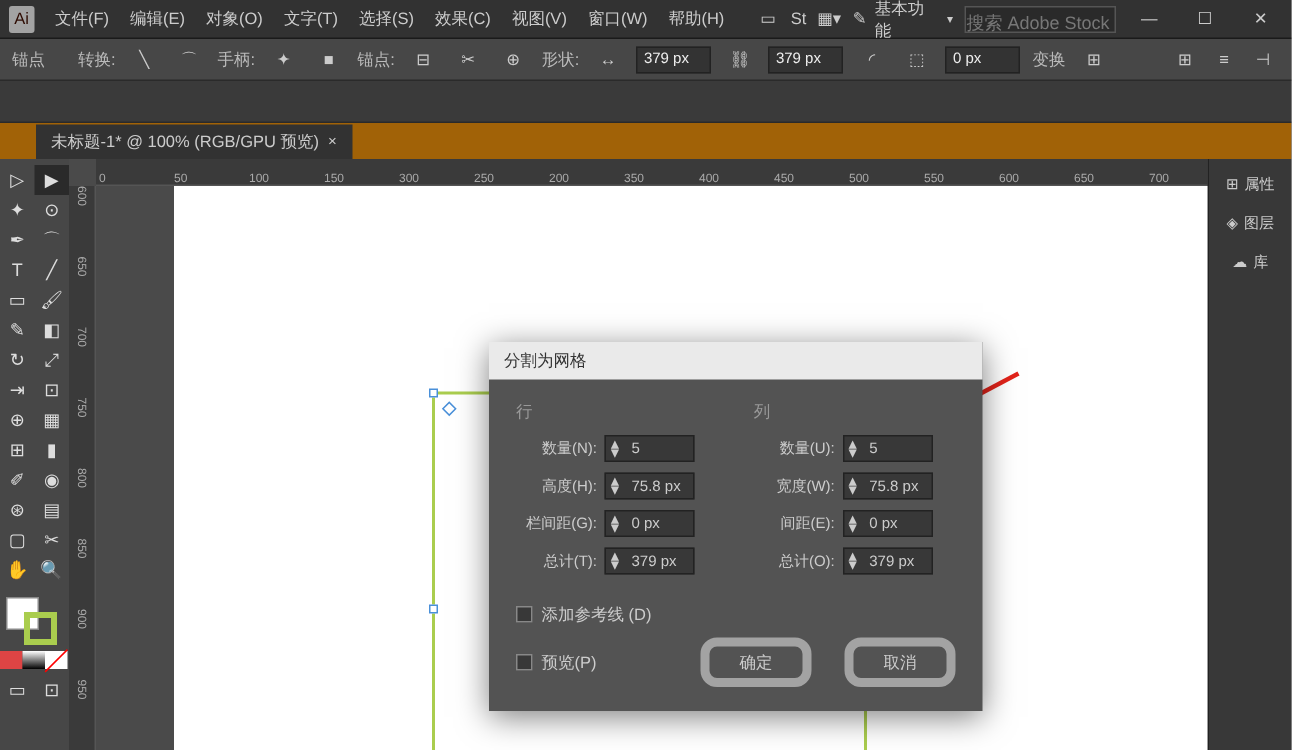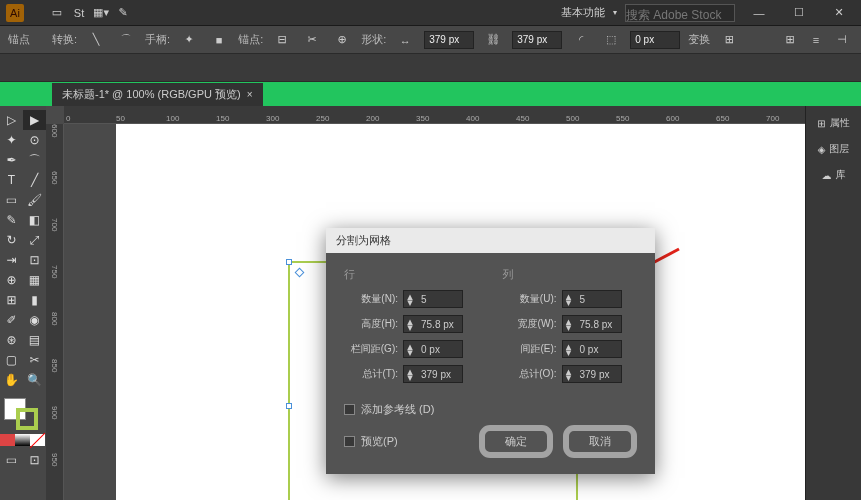--- a/index.html
+++ b/index.html
@@ -1,27 +1,27 @@
 <!DOCTYPE html>
 <html><head>
 <meta charset="utf-8">
 <style>
 *{margin:0;padding:0;box-sizing:border-box;font-family:"Microsoft YaHei",sans-serif;font-size:11px;color:#ccc;user-select:none}
 body{background:#323232;width:861px;height:500px;overflow:hidden;position:relative}
 .app-bar{background:#323232;height:26px;display:flex;align-items:center;padding:0 6px;border-bottom:1px solid #1a1a1a}
-.ai-logo{width:18px;height:18px;background:#a16207;color:#2d0a00;display:flex;align-items:center;justify-content:center;font-weight:normal;border-radius:2px;margin-right:8px;font-size:11px}
+.ai-logo{width:18px;height:18px;background:#a3a3a3;color:#2d0a00;display:flex;align-items:center;justify-content:center;font-weight:normal;border-radius:2px;margin-right:8px;font-size:11px}
 .menu{display:flex;gap:2px}
 .menu span{padding:3px 6px;white-space:nowrap}
 .win-ctrl{margin-left:auto;display:flex;gap:8px;align-items:center}
 .win-ctrl .wc{width:32px;text-align:center;padding:4px 0}
 .opt-bar,.opt-bar2{background:#474747;height:28px;border-bottom:1px solid #2a2a2a;display:flex;align-items:center;padding:0 8px;gap:8px}
 .opt-bar2{background:#3a3a3a}
 .ctrl-label{color:#bbb;font-size:11px}
 .ctrl-input{background:#333;border:1px solid #222;padding:2px 4px;color:#eee;width:50px;height:18px;font-size:10px}
-.tab-bar{background:#22c55e;height:24px;display:flex;align-items:center;padding-left:52px}
+.tab-bar{background:#a16207;height:24px;display:flex;align-items:center;padding-left:24px}
 .doc-tab{background:#323232;padding:4px 10px;font-size:11px;display:flex;align-items:center;gap:6px}
 .doc-tab .x{font-size:10px}
 .main{display:flex;height:calc(500px - 26px - 28px - 28px - 24px);position:relative}
 .left-tools{width:46px;background:#474747;display:flex;flex-direction:column;padding-top:4px}
 .tool-row{display:flex}
 .tool{width:23px;height:20px;display:flex;align-items:center;justify-content:center;font-size:12px;color:#ddd}
 .tool.sel{background:#2a2a2a}
 .fill-stroke{margin-top:6px;padding:2px;position:relative;height:36px}
 .fill-box{position:absolute;width:22px;height:22px;background:#fff;border:1px solid #888;left:4px;top:2px}
 .stroke-box{position:absolute;width:22px;height:22px;background:transparent;border:4px solid #aacd4e;left:16px;top:12px}
@@ -45,32 +45,43 @@
 .sec-row{display:flex;gap:24px;margin-bottom:12px}
 .sec{flex:1}
 .sec-title{font-size:11px;color:#999;margin-bottom:8px}
 .field-row{display:flex;align-items:center;margin-bottom:7px;gap:5px}
 .field-label{font-size:10px;text-align:right;width:54px}
 .spinner{display:flex;align-items:center;background:#383838;border:1px solid #222;height:18px}
 .spin-btn{width:12px;font-size:8px;text-align:center;color:#bbb;display:flex;flex-direction:column;line-height:6px}
 .spin-val{padding:0 5px;font-size:10px;min-width:46px}
 .check-row{display:flex;align-items:center;gap:6px;margin:8px 0}
 .chk{width:11px;height:11px;border:1px solid #888;background:#383838}
-.btn-row{display:flex;justify-content:space-between;gap:10px;margin-top:8px;align-items:center}
+.btn-row{display:flex;justify-content:space-between;gap:22px;margin-top:8px;align-items:center}
 .btn{padding:3px 20px;border:6px solid #a3a3a3;border-radius:11px;font-size:11px}
 .arrow{position:absolute;z-index:50}
 .arrow svg{overflow:visible}
 .search-box{background:#2a2a2a;border:1px solid #555;padding:2px 0;font-size:12px;color:#777;width:110px;height:18px}
 .icon-btn{width:22px;height:20px;display:flex;align-items:center;justify-content:center;color:#ccc}
 </style>
 </head>
 <body>
 
 <div class="app-bar">
   <div class="ai-logo">Ai</div>
+  <div class="menu">
+    <span>文件(F)</span>
+    <span>编辑(E)</span>
+    <span>对象(O)</span>
+    <span>文字(T)</span>
+    <span>选择(S)</span>
+    <span>效果(C)</span>
+    <span>视图(V)</span>
+    <span>窗口(W)</span>
+    <span>帮助(H)</span>
+  </div>
   <div style="width:14px"></div>
   <div class="icon-btn">▭</div>
   <div class="icon-btn">St</div>
   <div class="icon-btn">▦▾</div>
   <div class="icon-btn">✎</div>
   <div class="win-ctrl">
     <span>基本功能</span>
     <span style="font-size:8px">▾</span>
     <div class="search-box">搜索 Adobe Stock</div>
     <div class="wc">—</div>

